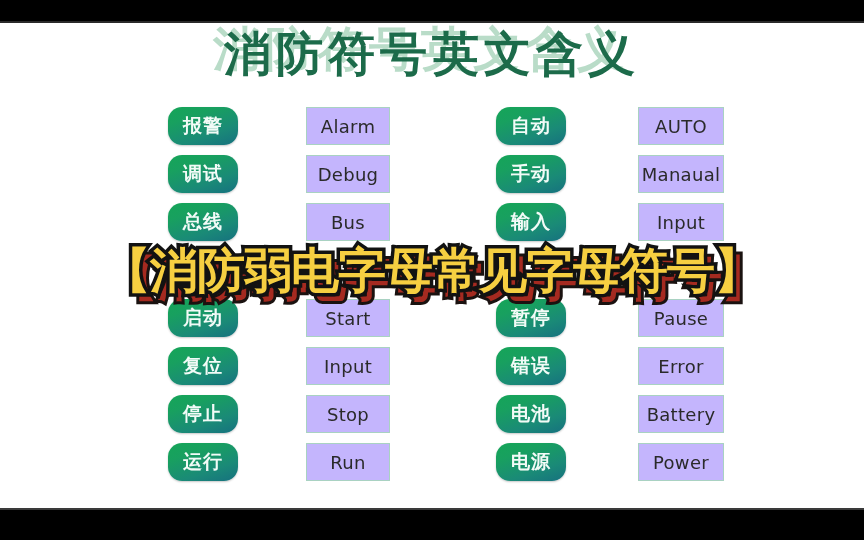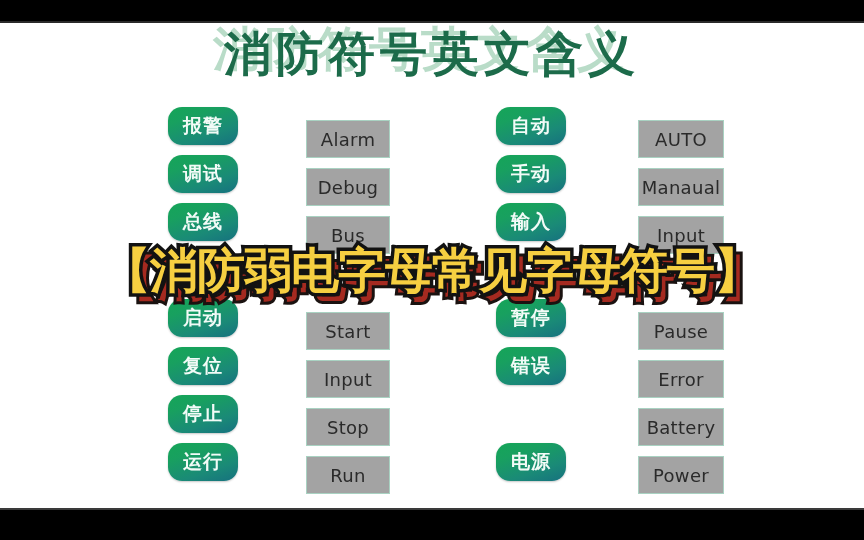--- a/index.html
+++ b/index.html
@@ -117,30 +117,29 @@
 
   .en-chip {
     position: absolute;
     left: 138px;
     top: 0;
     width: 84px;
     height: 38px;
     display: flex;
     align-items: center;
     justify-content: center;
-    background: #a3a3a3;
+    background: #c4b5fd;
     border: 1.6px solid #a9d2c2;
     color: #2a2a2a;
     font-family: "DejaVu Sans", "Liberation Sans", sans-serif;
     font-size: 18px;
     font-weight: 400;
     letter-spacing: 0.3px;
     box-sizing: border-box;
     white-space: nowrap;
-    margin-top: 13px;
   }
   .group.right .en-chip { left: 142px; width: 86px; }
 
   
   #caption-banner {
     position: absolute;
     left: 0;
     top: 236px;
     width: 864px;
     height: 68px;
@@ -252,20 +251,21 @@
         <div class="term-row"></div>
         <div class="term-row">
           <div class="cn-chip">暂停</div>
           <div class="en-chip">Pause</div>
         </div>
         <div class="term-row">
           <div class="cn-chip">错误</div>
           <div class="en-chip">Error</div>
         </div>
         <div class="term-row">
+          <div class="cn-chip">电池</div>
           <div class="en-chip">Battery</div>
         </div>
         <div class="term-row">
           <div class="cn-chip">电源</div>
           <div class="en-chip">Power</div>
         </div>
       </div>
 
   </div>
 

